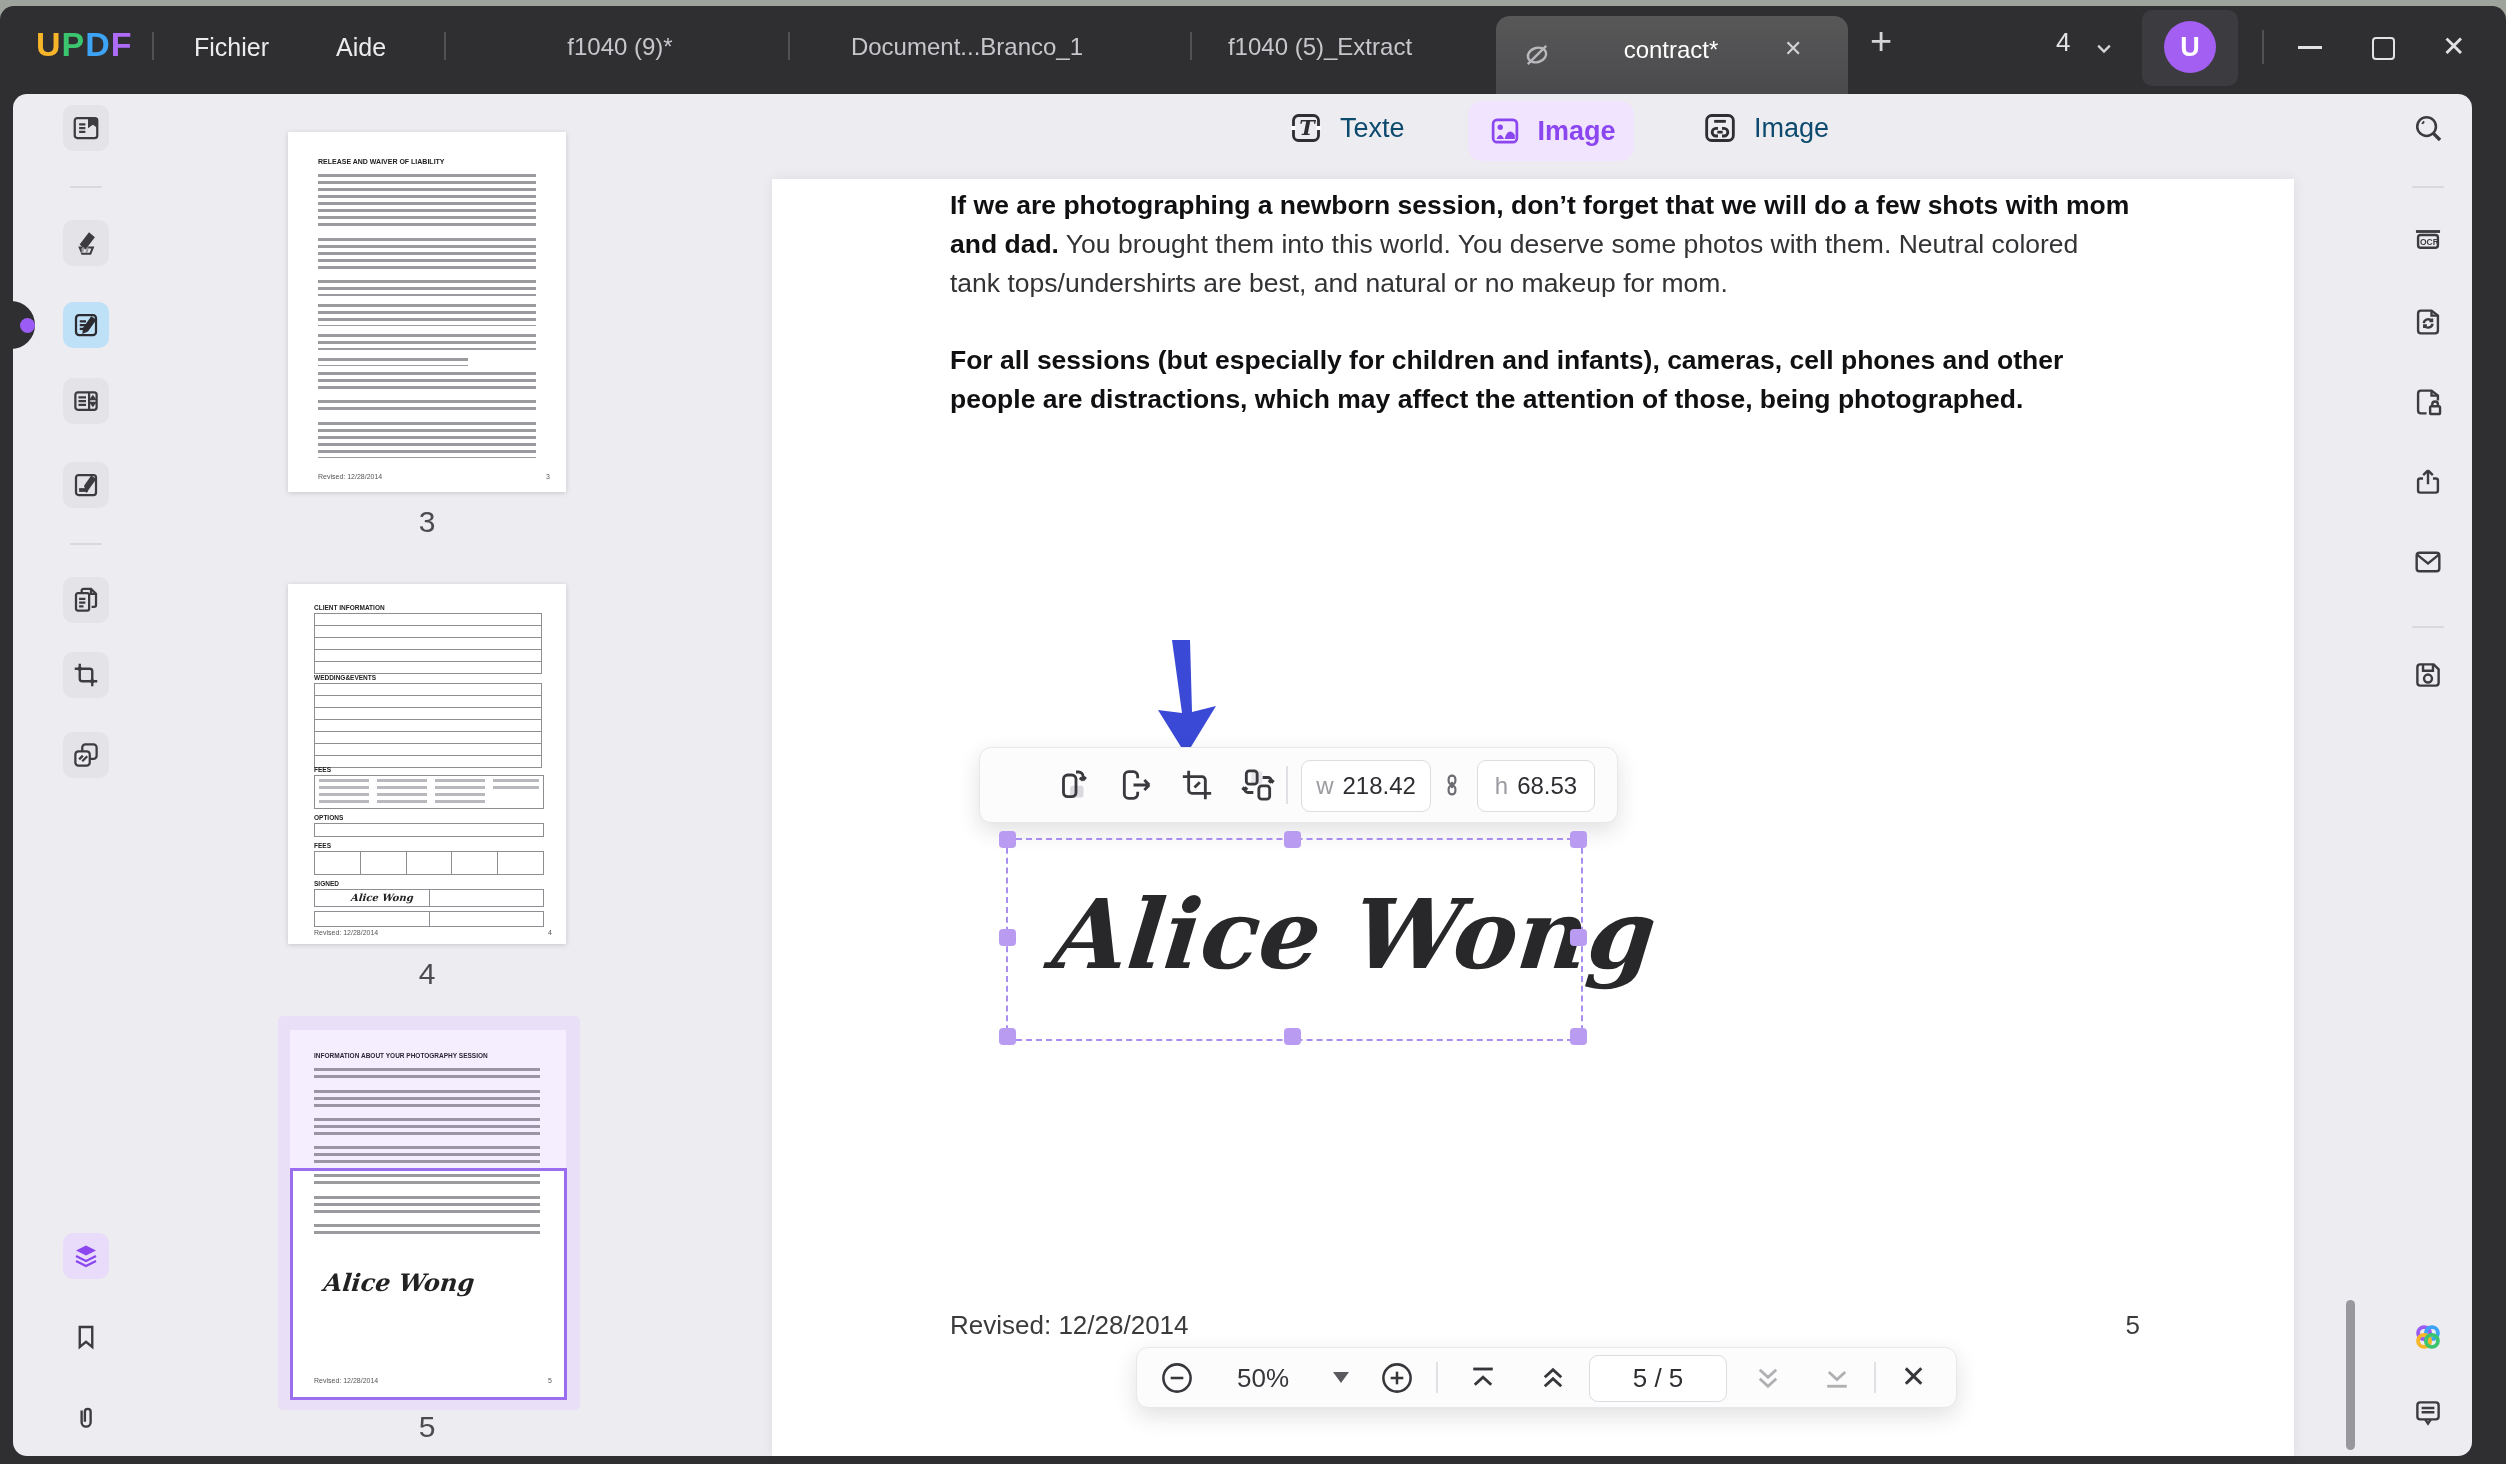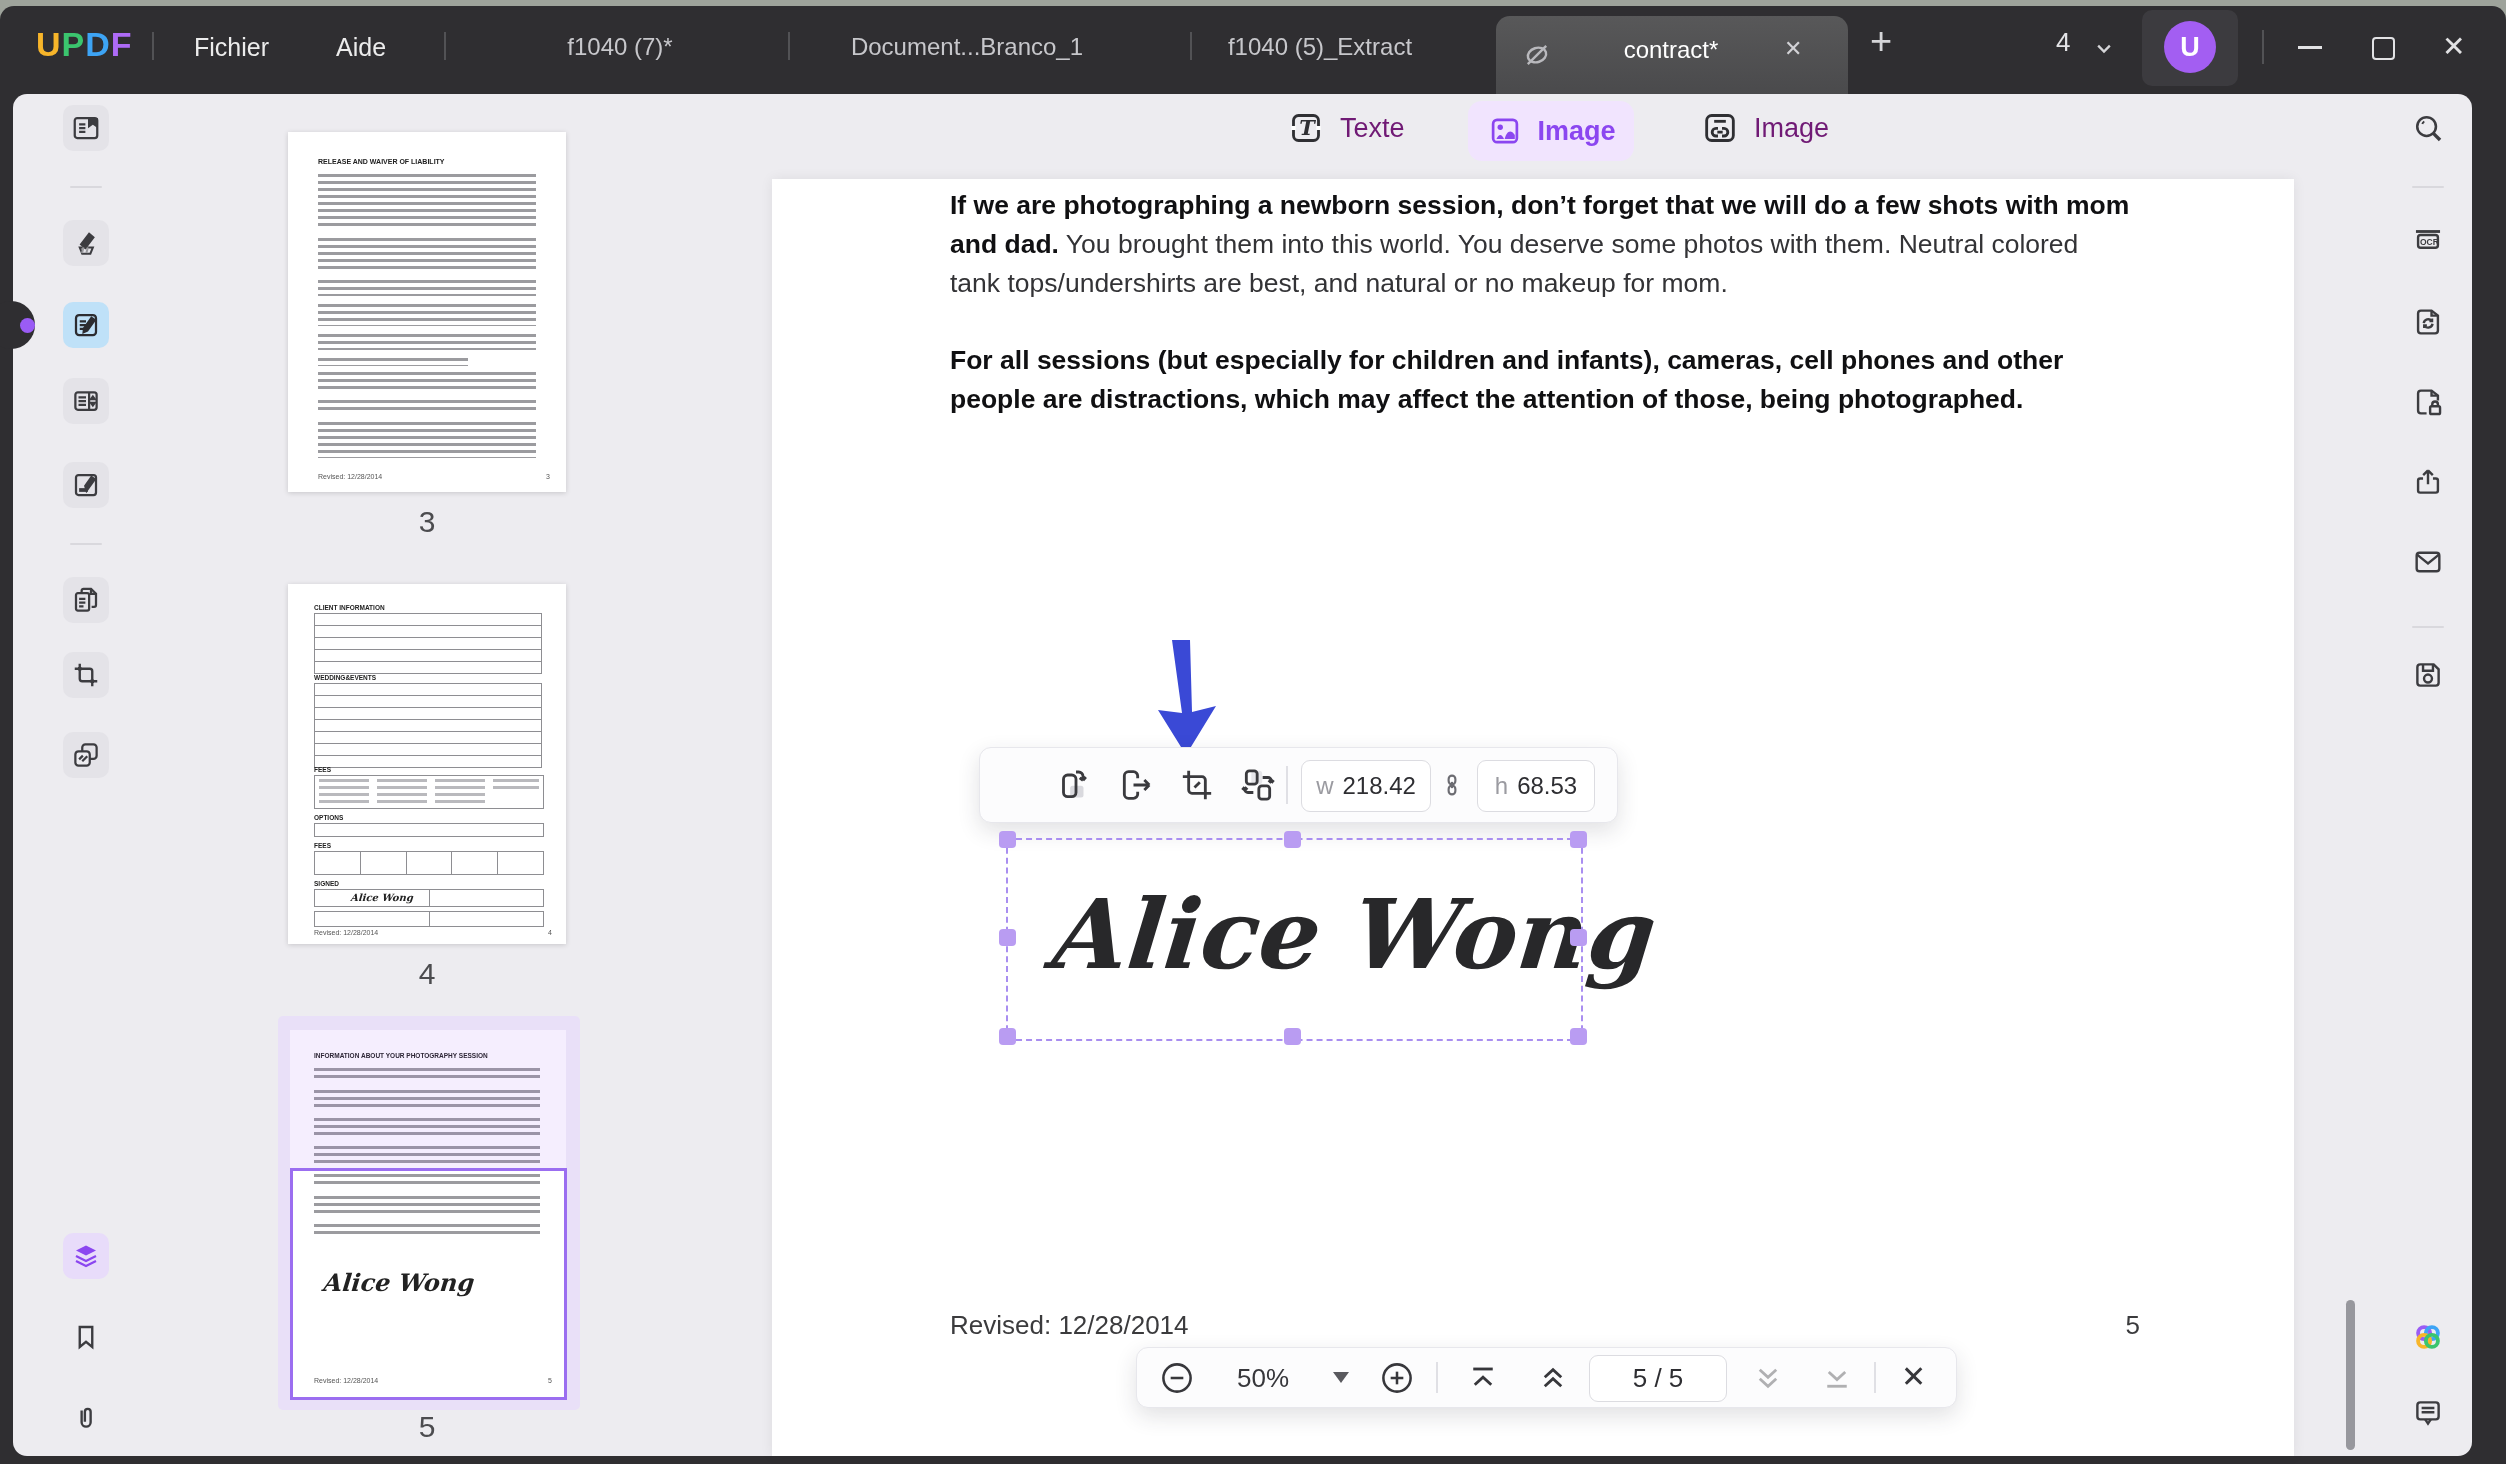--- a/index.html
+++ b/index.html
@@ -21,21 +21,21 @@
   
   .thumb{background:#fff;box-shadow:0 1px 5px rgba(0,0,0,.16);}
   .tth{font-weight:bold;color:#222;}
   .tfill{background:repeating-linear-gradient(#9b9b9f 0 3px,transparent 3px 7px);}
   .tfill.light{background:repeating-linear-gradient(#b9b9bd 0 3px,transparent 3px 7px);}
   .tlabel{font-size:30px;color:#4c4c4f;text-align:center;}
   .trow{border:1px solid #8e8e92;border-top:none;}
   .tscript{font-family:"DejaVu Serif",serif;font-style:italic;font-weight:bold;color:#222;transform:skewX(-6deg);}
   .tfoot{font-size:7px;color:#555;white-space:nowrap;}
   
-  .ttab-label{font-size:27px;color:#701a75;line-height:36px;}
+  .ttab-label{font-size:27px;color:#0c4a6e;line-height:36px;}
   #image-pill{background:#f1e4fe;border-radius:14px;}
   
   #doc-text p{margin:0 0 38px 0;font-size:26.5px;line-height:39px;color:#333336;}
   #doc-text b{color:#101012;}
   
   .float-bar{background:#fcfcfd;border:1.5px solid #e7e7ec;border-radius:12px;box-shadow:0 8px 22px rgba(40,40,60,.14);}
   .num-box{border:1.5px solid #dcdce1;border-radius:9px;background:#fff;display:flex;align-items:center;justify-content:center;gap:9px;font-size:24px;}
   .num-box .unit{color:#9b9ba1;}
   .num-box .val{color:#2e2e32;}
   .barsep{width:2px;background:#e0e0e5;}
@@ -54,21 +54,21 @@
 <div class="abs" id="content-panel"></div>
 
 <div class="abs" id="logo" style="left:36px;top:25px;">
   <span style="color:#f7b52a;">U</span><span style="color:#3bc56e;">P</span><span style="color:#3da4f5;">D</span><span style="color:#ae6bf7;">F</span>
 </div>
 <div class="abs vsep" style="left:152px;top:32px;height:28px;"></div>
 <div class="abs menu-label" style="left:194px;top:27px;">Fichier</div>
 <div class="abs menu-label" style="left:336px;top:27px;">Aide</div>
 <div class="abs vsep" style="left:444px;top:32px;height:28px;"></div>
 
-<div class="abs tab-label" style="left:460px;top:27px;width:320px;">f1040 (7)*</div>
+<div class="abs tab-label" style="left:460px;top:27px;width:320px;">f1040 (9)*</div>
 <div class="abs vsep" style="left:788px;top:32px;height:28px;"></div>
 <div class="abs tab-label" style="left:800px;top:27px;width:334px;">Document...Branco_1</div>
 <div class="abs vsep" style="left:1190px;top:32px;height:28px;"></div>
 <div class="abs tab-label" style="left:1150px;top:27px;width:340px;">f1040 (5)_Extract</div>
 
 <div class="abs" id="active-tab" style="left:1496px;top:16px;width:352px;height:78px;">
   <span class="abs" style="left:24px;top:22px;">
     <svg width="34" height="34" viewBox="0 0 24 24" fill="none" stroke="#b9b9bd" stroke-width="1.7">
       <ellipse cx="12" cy="12" rx="6.6" ry="5" transform="rotate(-18 12 12)"></ellipse>
       <line x1="5.5" y1="18.5" x2="18.5" y2="5.5"></line>

